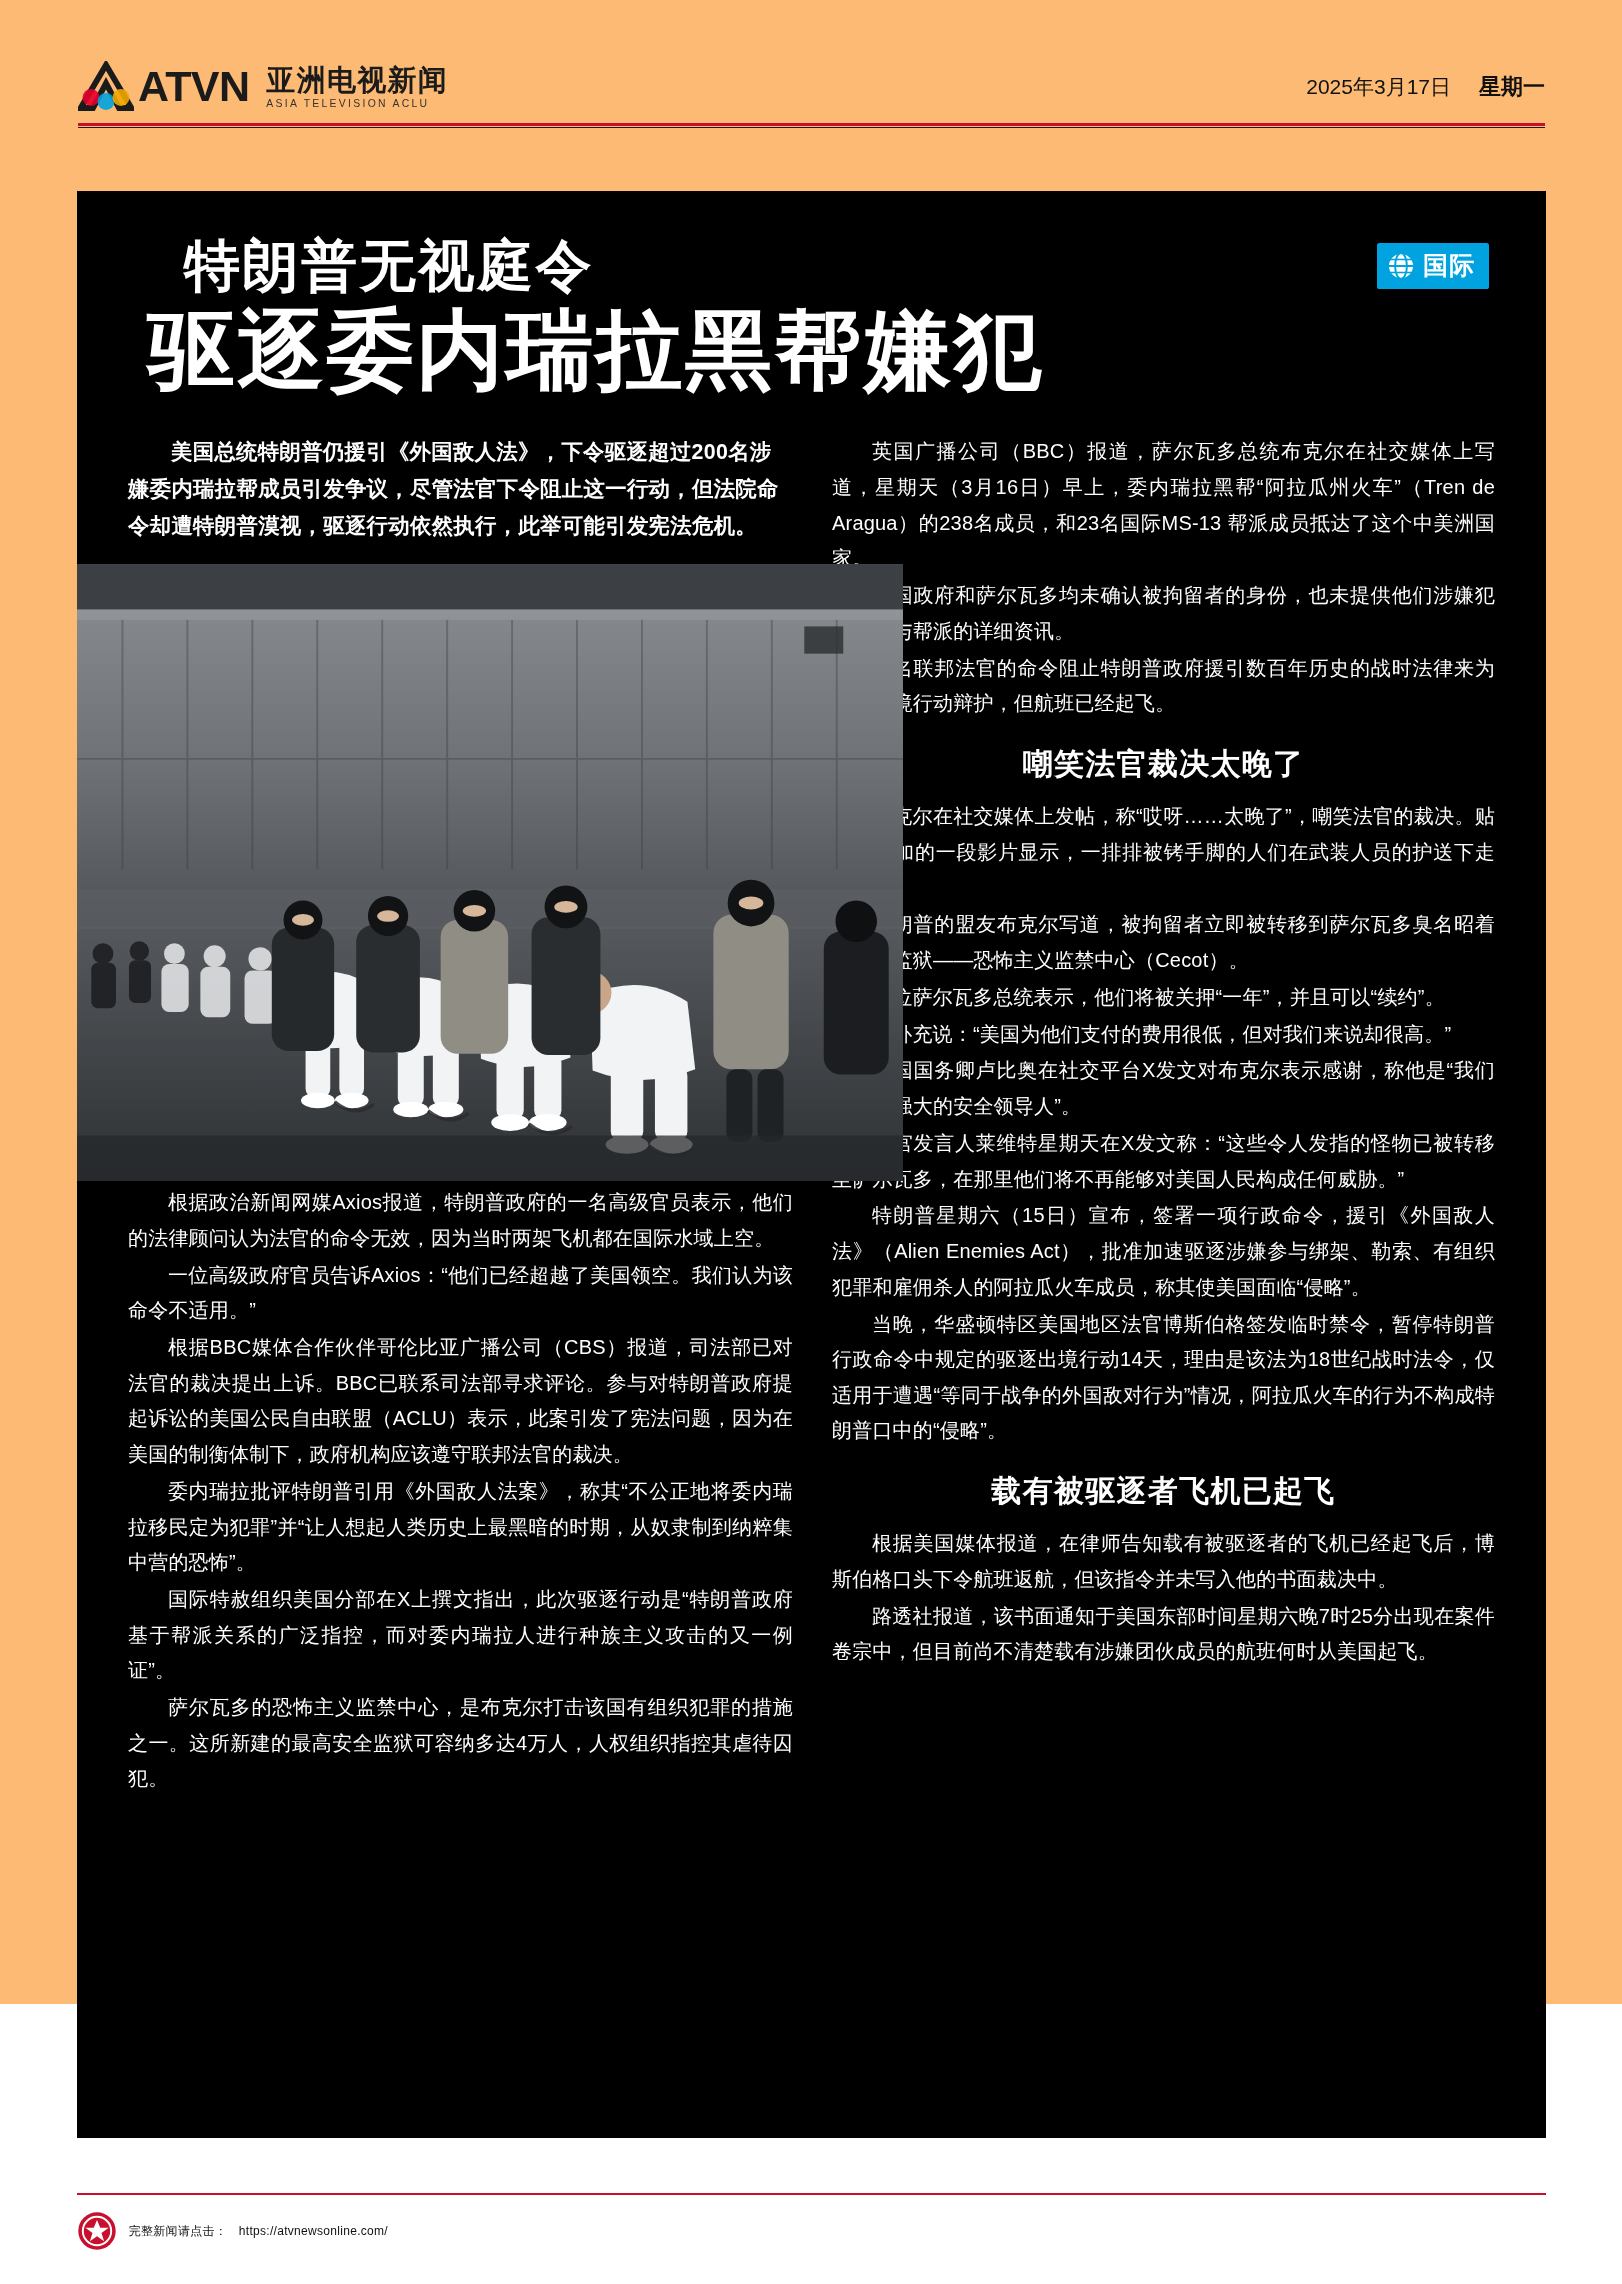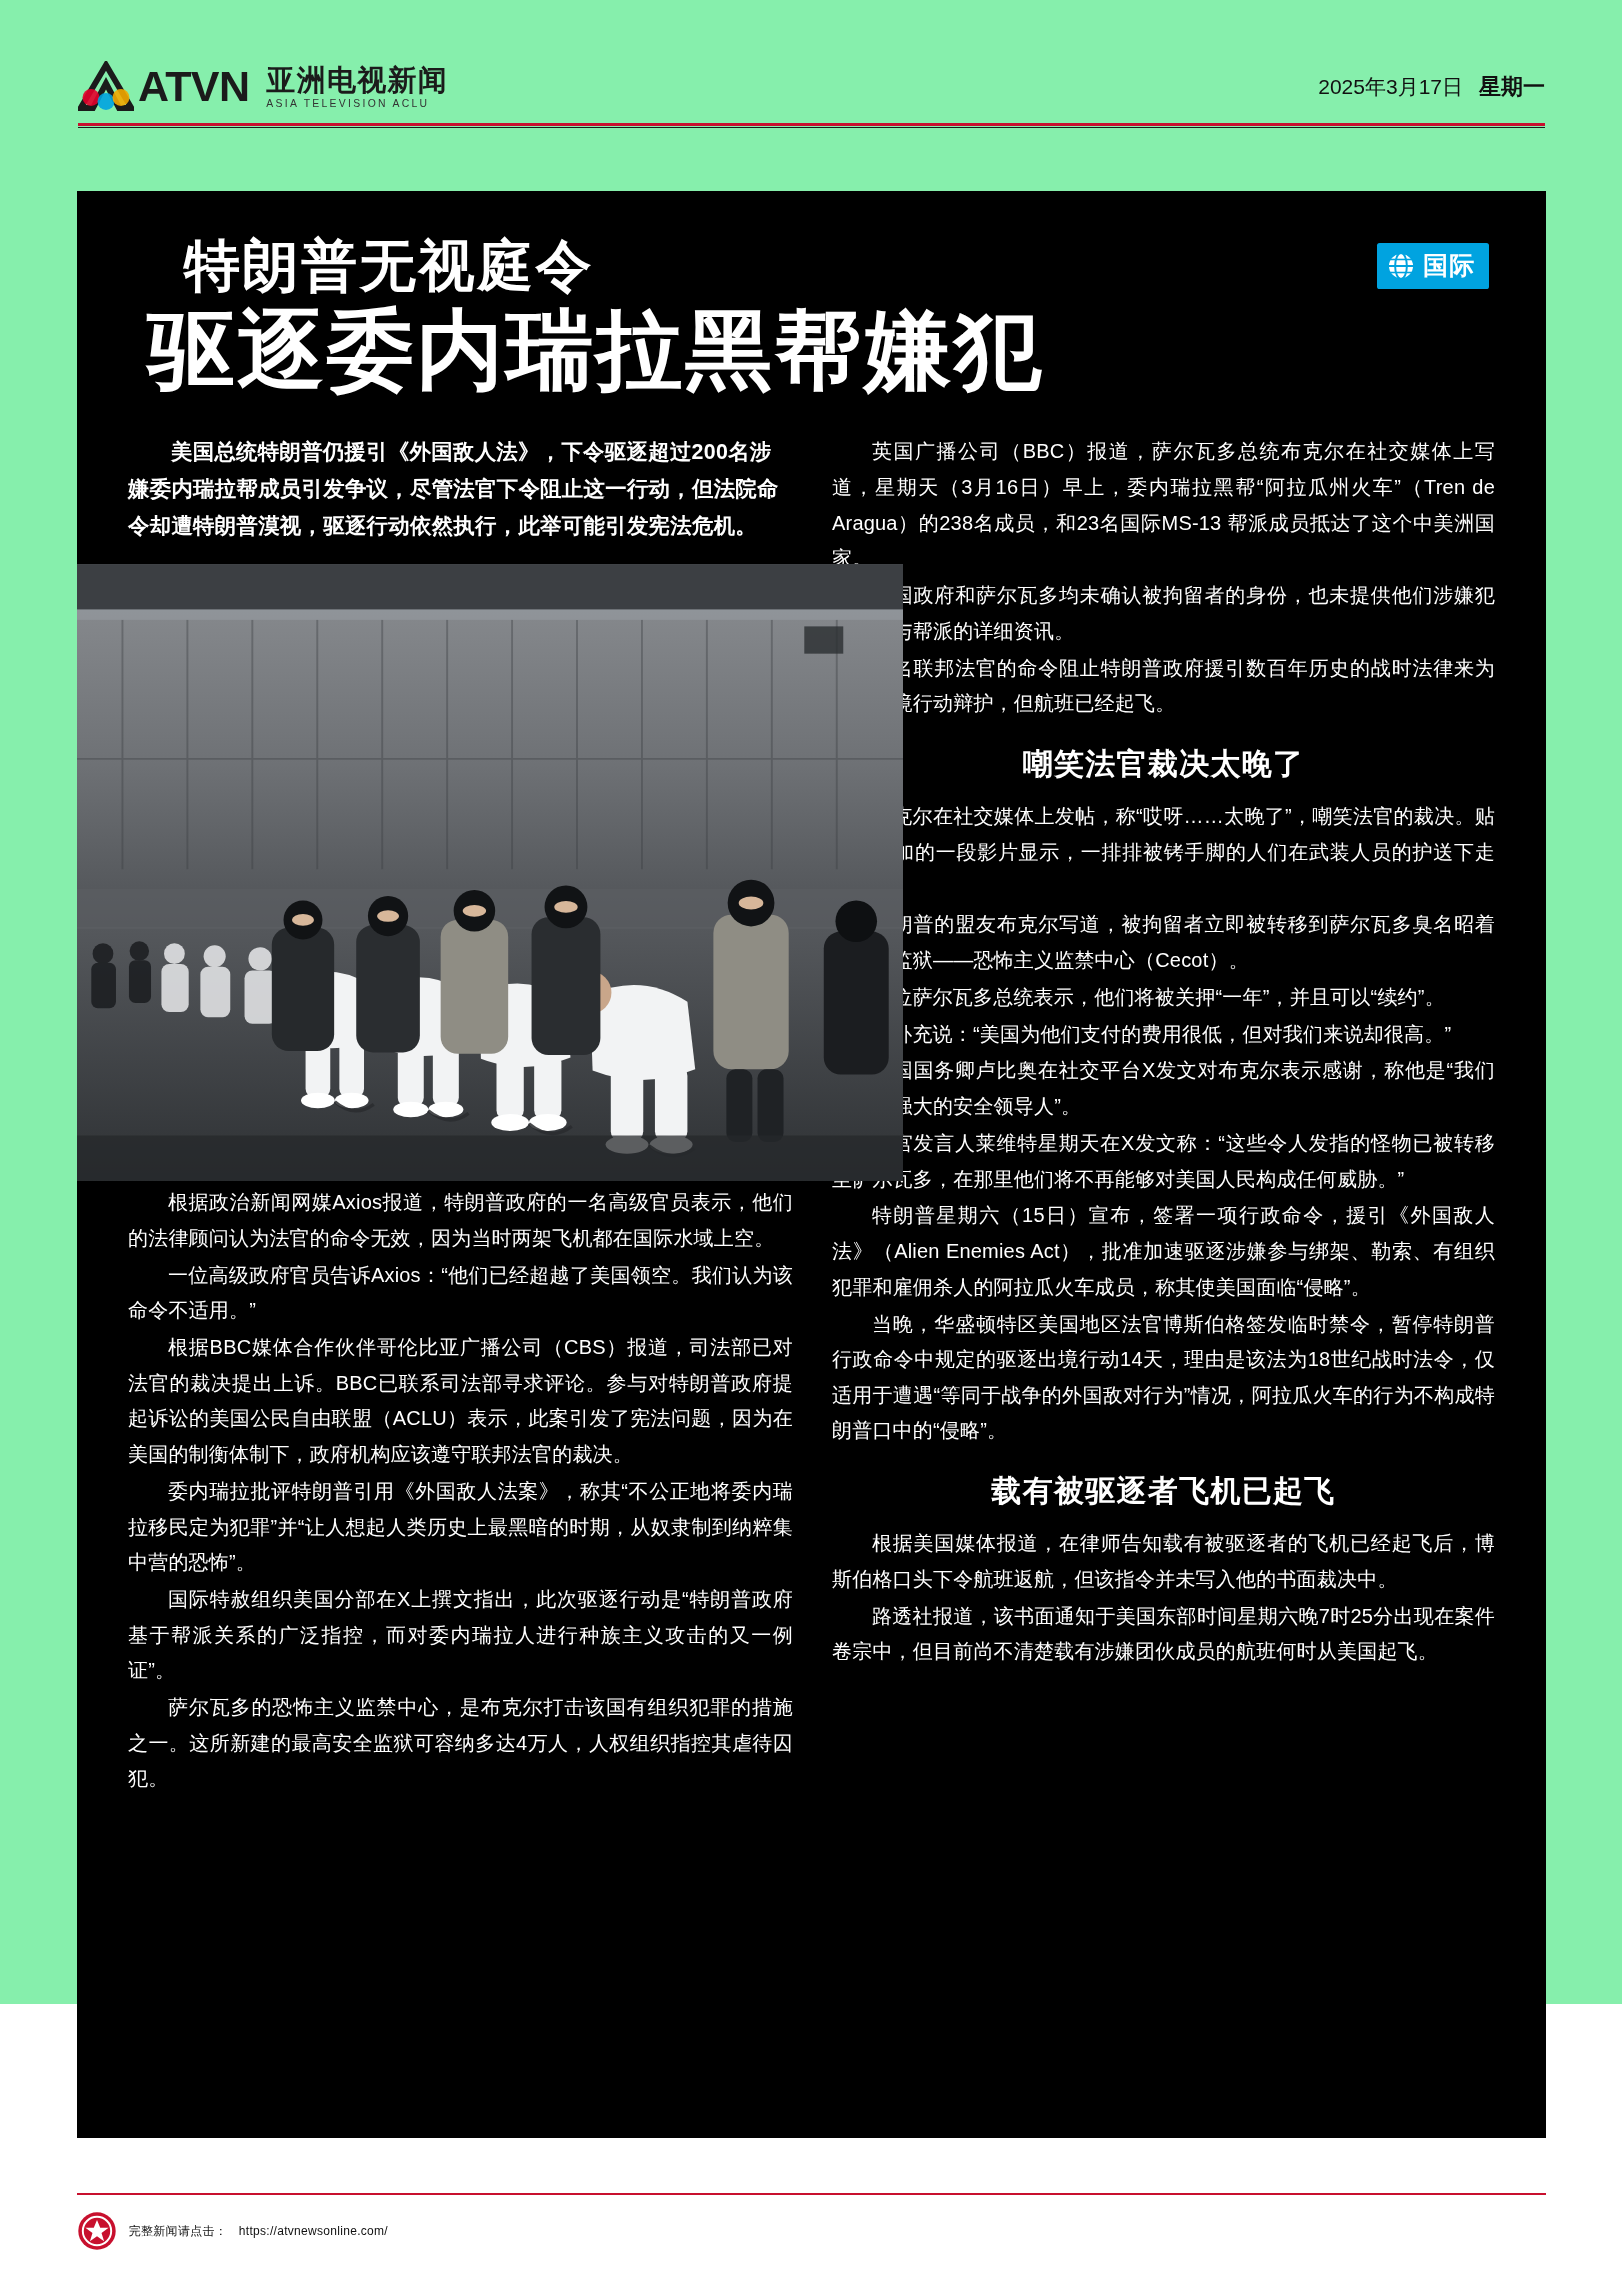--- a/index.html
+++ b/index.html
@@ -11,21 +11,21 @@
     width: 1623px;
     height: 2284px;
     font-family: "Liberation Sans", "DejaVu Sans", sans-serif;
     color: #111;
     overflow: hidden;
   }
   .page {
     position: relative;
     width: 1623px;
     height: 2004px;
-    background: #86efac;
+    background: #fdba74;
     box-sizing: border-box;
   }
 
   
   .masthead {
     position: absolute;
     top: 51px;
     left: 78px;
     right: 78px;
     height: 71px;
@@ -72,21 +72,21 @@
   }
   .brand-cn-sub {
     font-size: 10.4px;
     letter-spacing: 2.3px;
     color: #333;
     margin-top: 2.6px;
   }
   .date-wrap {
     display: flex;
     align-items: baseline;
-    gap: 16px;
+    gap: 28px;
     font-size: 21px;
     color: #111;
   }
   .date-day {
     font-weight: 800;
     font-size: 22px;
   }
   .masthead-rule {
     position: absolute;
     top: 123px;

